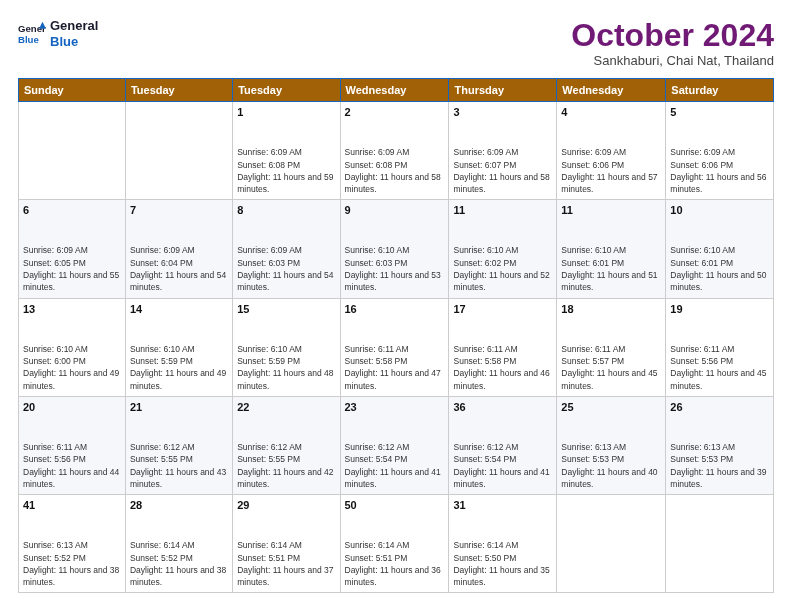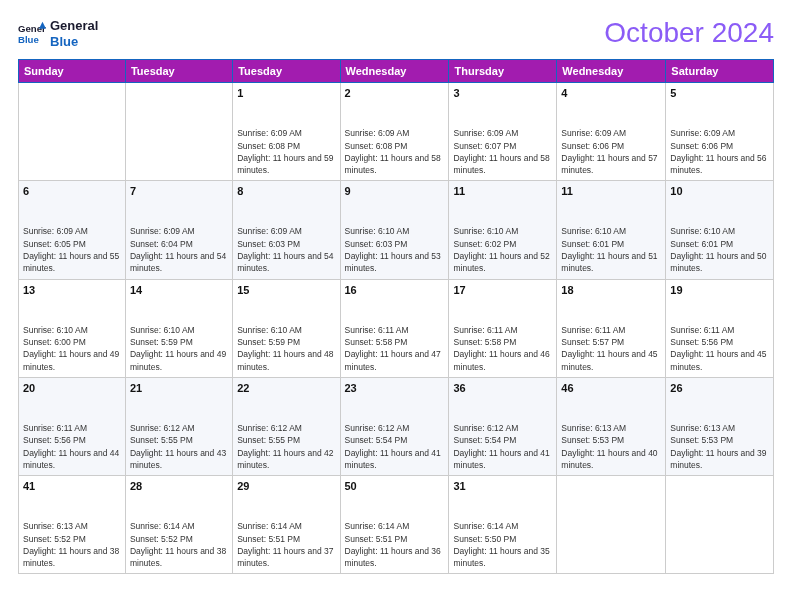--- a/index.html
+++ b/index.html
@@ -37,36 +37,36 @@
       color: #1565c0;
     }
     .logo-icon {
       width: 28px;
       height: 28px;
     }
     .title-block {
       text-align: right;
     }
     .month-title {
-      font-size: 28px;
-      font-weight: normal;
-      color: #8b5cf6;
+      font-size: 32px;
+      font-weight: bold;
+      color: #701a75;
       line-height: 1.1;
     }
     .subtitle {
       font-size: 13px;
       color: #444;
     }
     .calendar {
       width: 100%;
       border-collapse: collapse;
       font-size: 9.5px;
     }
     .calendar thead th {
-      background: #a21caf;
+      background: #a16207;
       color: #fff;
       text-align: left;
       padding: 5px 5px;
       font-size: 11px;
       font-weight: bold;
       border: 1px solid #1565c0;
       margin-left: 28px;
     }
     .calendar tbody td {
       border: 1px solid #ccc;
@@ -109,20 +109,21 @@
       </svg>
       <div>
         <div class="logo-text">
           <div>General</div>
           <div><span>Blue</span></div>
         </div>
       </div>
     </div>
     <div class="title-block">
       <div class="month-title">October 2024</div>
+      <div class="subtitle">Sankhaburi, Chai Nat, Thailand</div>
     </div>
   </div>
 
   <table class="calendar">
     <thead>
       <tr id="weekday-row">
           <th>Sunday</th>
           <th>Tuesday</th>
           <th>Tuesday</th>
           <th>Wednesday</th>
@@ -231,21 +232,21 @@
           </td>
           <td>
             <div class="day-number">23</div>
             <div class="day-info">Sunrise: 6:12 AM<br>Sunset: 5:54 PM<br>Daylight: 11 hours and 41 minutes.</div>
           </td>
           <td>
             <div class="day-number">36</div>
             <div class="day-info">Sunrise: 6:12 AM<br>Sunset: 5:54 PM<br>Daylight: 11 hours and 41 minutes.</div>
           </td>
           <td>
-            <div class="day-number">46</div>
+            <div class="day-number">25</div>
             <div class="day-info">Sunrise: 6:13 AM<br>Sunset: 5:53 PM<br>Daylight: 11 hours and 40 minutes.</div>
           </td>
           <td>
             <div class="day-number">26</div>
             <div class="day-info">Sunrise: 6:13 AM<br>Sunset: 5:53 PM<br>Daylight: 11 hours and 39 minutes.</div>
           </td>
         </tr>
         <tr>
           <td>
             <div class="day-number">41</div>

